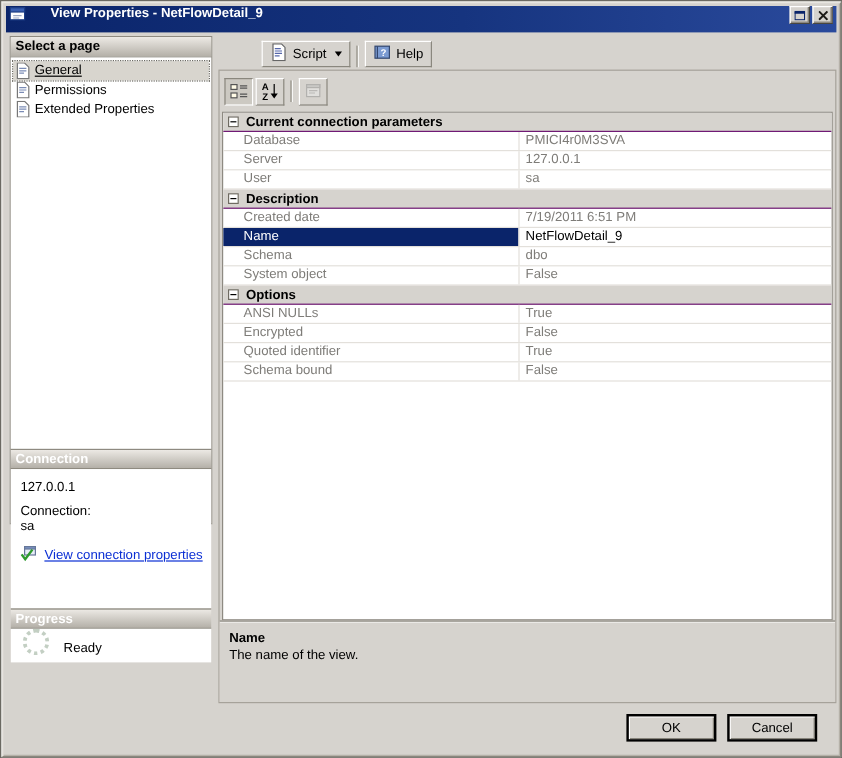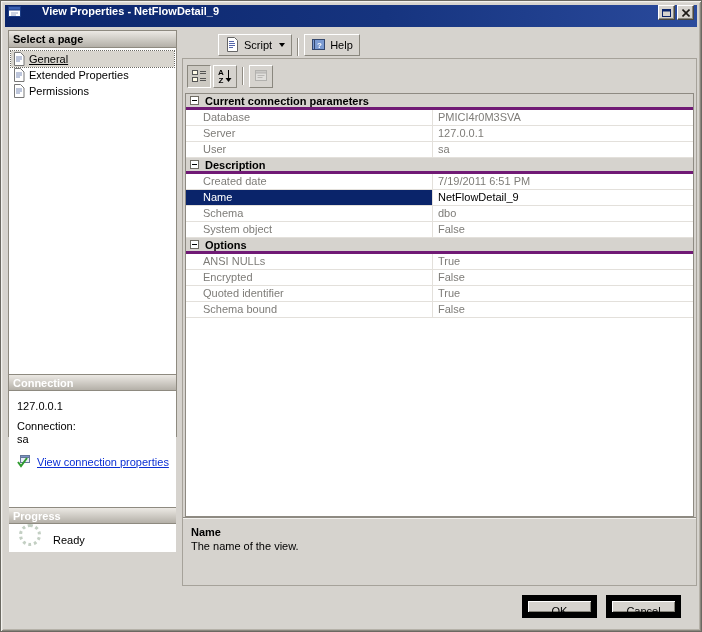--- a/index.html
+++ b/index.html
@@ -69,39 +69,39 @@
   .grid-toolbar { flex:0 0 34px; display:flex; align-items:center; gap:2px; padding:0 4px; }
   .tb-btn { width:24px; height:23px; display:flex; align-items:center; justify-content:center; cursor:default; }
   .tb-btn.raised { background:#d6d3ce; border:1px solid; border-color:#fff #8a877e #8a877e #fff; }
   .tb-btn.pressed { background:#ccc9c2; border:1px solid; border-color:#8a877e #fff #fff #8a877e; }
   .tb-btn.disabled svg { opacity:.45; filter:grayscale(1); }
   .tb-sep { width:2px; height:18px; border-left:1px solid #8f8b82; border-right:1px solid #fff; margin:0 3px; }
 
   .grid { flex:0 0 424px; margin:0 2px; background:#fff; border:1px solid #8e8a82; overflow:hidden; }
   .cat-row {
     height:16px; display:flex; align-items:center; gap:6px; padding-left:4px;
-    background:#d6d3ce; border-bottom:3px solid #701a75; font-weight:bold; cursor:default;
+    background:#d6d3ce; border-bottom:1px solid #701a75; font-weight:bold; cursor:default;
   }
   .collapse-box { width:9px; height:9px; background:#fff; border:1px solid #6f6b62; position:relative; flex:0 0 9px; }
   .collapse-box .minus { position:absolute; left:1px; right:1px; top:3px; height:1px; background:#000; }
   .prop-row { height:16px; display:flex; border-bottom:1px solid #e3e0db; line-height:15px; cursor:default; }
   .prop-label { width:246px; padding-left:17px; color:#7e7c78; white-space:nowrap; overflow:hidden; }
   .prop-value { flex:1; padding-left:5px; color:#7e7c78; border-left:1px solid #e3e0db; white-space:nowrap; overflow:hidden; }
   .prop-row.selected .prop-label { background:#0a246a; color:#fff; }
   .prop-row.selected .prop-value { color:#000; }
 
   .splitter { flex:0 0 4px; border-top:1px solid #8e8a82; background:#d6d3ce; box-shadow: inset 0 1px 0 #f2f1ee; cursor:row-resize; }
   .help-panel { flex:1; padding:5px 8px; background:#d6d3ce; }
   .help-title { font-weight:bold; margin-bottom:2px; }
 
   
   .btn {
     position:absolute; top:594px; width:75px; height:23px; background:#d6d3ce;
     font-size:11px; text-align:center; cursor:default;
-    border:6px solid #000000; box-shadow: inset 1px 1px 0 #fff, inset -1px -1px 0 #87847b;
+    border:2px solid #000000; box-shadow: inset 1px 1px 0 #fff, inset -1px -1px 0 #87847b;
     line-height:21px;
   }
   .btn.ok { left:521px; border-color:#000; }
   .btn.cancel { left:605px; }
 </style>
 </head>
 <body>
 
 <div class="window">
 
@@ -150,32 +150,32 @@
       </div>
       <div class="page-item">
         <span class="page-icon">
           <svg width="12" height="14" viewBox="0 0 12 14">
             <path d="M1.5 0.5 h6 l3.5 3.5 v9.5 h-9.5 z" fill="#fff" stroke="#777"></path>
             <line x1="3" y1="5" x2="9" y2="5" stroke="#7a8bb5"></line>
             <line x1="3" y1="7" x2="9" y2="7" stroke="#7a8bb5"></line>
             <line x1="3" y1="9" x2="7" y2="9" stroke="#7a8bb5"></line>
           </svg>
         </span>
-        <span>Extended Properties</span>
+        <span>Permissions</span>
       </div>
       <div class="page-item">
         <span class="page-icon">
           <svg width="12" height="14" viewBox="0 0 12 14">
             <path d="M1.5 0.5 h6 l3.5 3.5 v9.5 h-9.5 z" fill="#fff" stroke="#777"></path>
             <line x1="3" y1="5" x2="9" y2="5" stroke="#7a8bb5"></line>
             <line x1="3" y1="7" x2="9" y2="7" stroke="#7a8bb5"></line>
             <line x1="3" y1="9" x2="7" y2="9" stroke="#7a8bb5"></line>
           </svg>
         </span>
-        <span>Permissions</span>
+        <span>Extended Properties</span>
       </div>
     </div>
 
     <div class="side-header light-text">
       <span>Connection</span>
     </div>
 
     <div class="conn-panel">
       <div class="conn-value">127.0.0.1</div>
       <div class="conn-label">Connection:</div>

